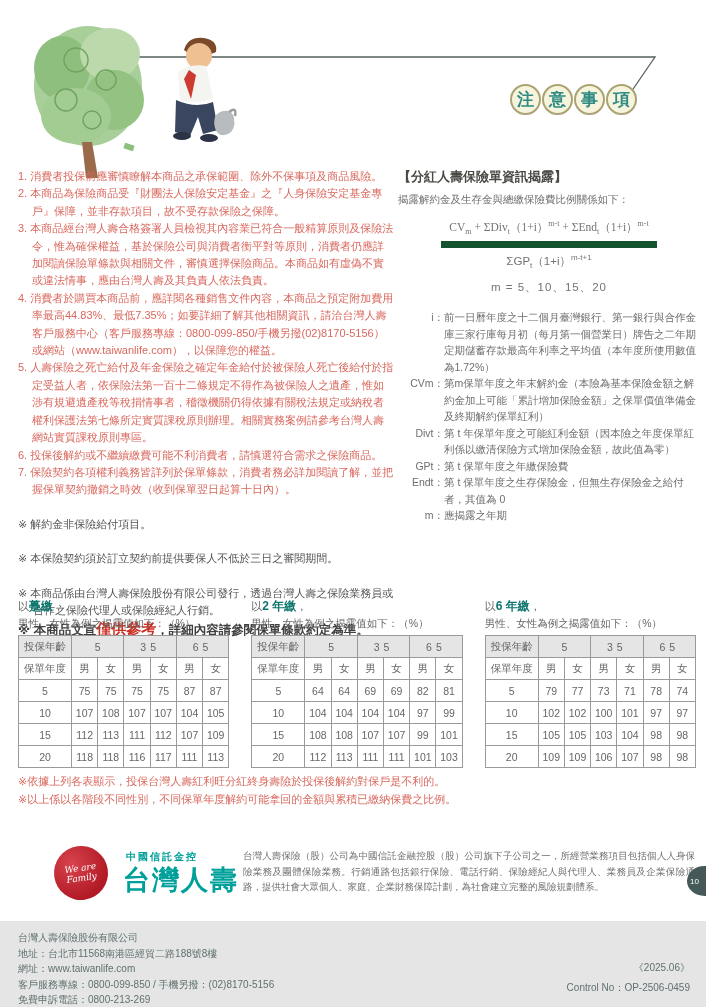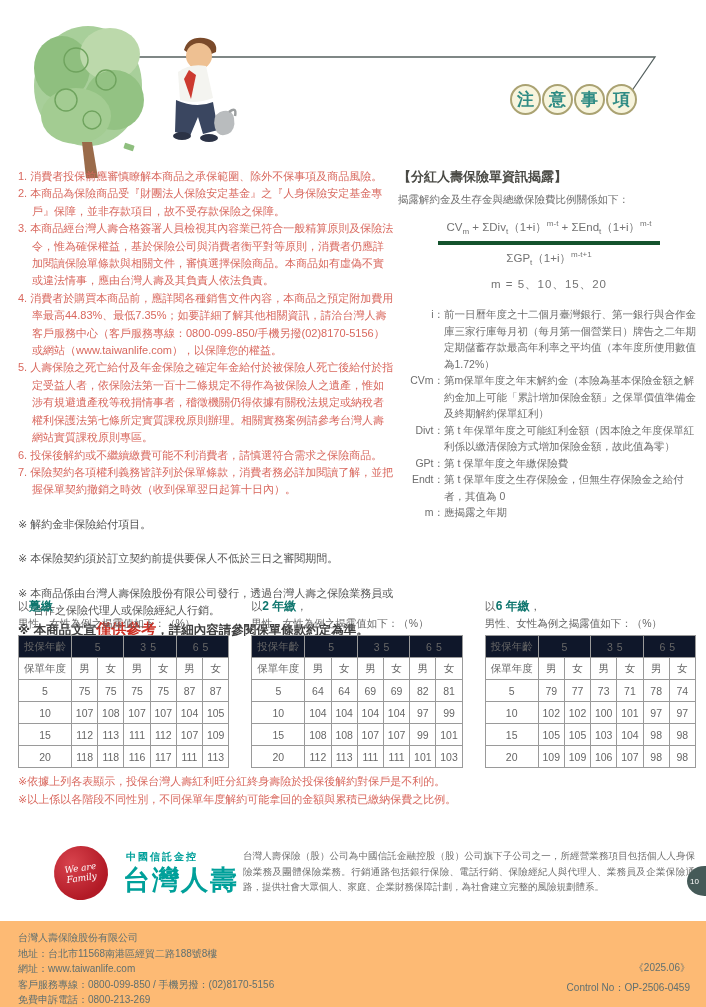--- a/index.html
+++ b/index.html
@@ -16,55 +16,55 @@
   .left-col{position:absolute;left:18px;top:168px;width:376px;}
   .note-item{color:#d9685e;font-size:11px;line-height:17.4px;padding-left:14px;text-indent:-14px;}
   .star-item{color:#555555;font-size:11px;line-height:17.4px;padding-left:15px;text-indent:-15px;margin-top:17px;}
   .final-note{color:#3f3f3f;font-size:12.5px;font-weight:bold;line-height:20px;}
   .final-note .em{color:#cc2f23;font-size:15px;}
   
   .right-col{position:absolute;left:398px;top:168px;width:302px;}
   .disc-title{color:#4a4a45;font-weight:bold;font-size:13px;}
   .disc-intro{color:#6e6e6e;font-size:10.5px;margin-top:7px;}
   .formula{text-align:center;color:#737373;font-size:11.5px;margin:12px 0 6px;}
-  .f-num{display:inline-block;padding:0 8px 5px;border-bottom:4px solid #14532d;}
+  .f-num{display:inline-block;padding:0 8px 5px;border-bottom:7px solid #14532d;font-family:Liberation Serif, serif;}
   .f-den{margin-top:5px;}
   .f-m{margin-top:10px;letter-spacing:1px;}
   .formula sub,.formula sup{font-size:8px;}
   .definitions{margin-top:14px;color:#6e6e6e;font-size:10.5px;line-height:16.5px;}
   .def-row{display:flex;}
   .def-term{width:46px;flex:none;text-align:right;white-space:nowrap;}
   .def-body{flex:1;}
   
   .tables-row{position:absolute;left:18px;top:598px;width:678px;display:flex;gap:22px;}
   .tbl-block{flex:1;}
   .tbl-title{color:#666;font-size:11px;}
   .tbl-title .em{color:#0f766e;font-weight:bold;font-size:12px;}
   .tbl-sub{color:#666;font-size:10.5px;margin:2px 0 4px;}
   table.dtable{width:100%;border-collapse:collapse;font-size:10.5px;color:#666;text-align:center;table-layout:fixed;}
   table.dtable td{border:1px solid #9a9a9a;height:19px;padding:1px 0;}
-  table.dtable tr.hdr td{background:#0f172a;}
+  table.dtable tr.hdr td{background:#e5e5e5;}
   table.dtable td.c1{width:52px;}
   table.dtable td.sp{letter-spacing:4px;}
   .table-notes{position:absolute;left:18px;top:772px;color:#d9685e;font-size:11px;line-height:18px;}
   
   .brand{position:absolute;left:0;top:840px;width:706px;height:80px;background:#fff;}
   .brand-logo{position:absolute;left:54px;top:6px;width:54px;height:54px;border-radius:50%;
        background:radial-gradient(circle at 35% 30%,#d8434d,#b21a26 70%);color:#fff;
        display:flex;align-items:center;justify-content:center;text-align:center;
        font-family:"DejaVu Serif","Liberation Serif",serif;font-style:italic;font-size:9px;
        line-height:10px;transform:rotate(-8deg);}
   .brand-holding{position:absolute;left:126px;top:10px;color:#00a09a;font-size:10px;letter-spacing:2px;font-weight:bold;}
   .brand-company{position:absolute;left:123px;top:22px;color:#00a09a;font-size:27px;font-weight:bold;letter-spacing:2px;}
   .brand-desc{position:absolute;left:243px;top:8px;width:452px;color:#6f6f6f;font-size:9.5px;
        line-height:15.5px;text-align:justify;}
   .page-badge{position:absolute;left:687px;top:26px;width:32px;height:30px;border-radius:50%;
        background:#455a58;color:#fff;font-size:8px;display:flex;align-items:center;padding-left:3px;}
   
-  .footer-band{position:absolute;left:0;top:921px;width:706px;height:86px;background:#fdba74;}
+  .footer-band{position:absolute;left:0;top:921px;width:706px;height:86px;background:#e5e5e5;}
   .footer-lines{position:absolute;left:18px;top:9px;color:#607070;font-size:10px;line-height:15.6px;}
   .footer-version{position:absolute;right:16px;top:40px;color:#607070;font-size:10px;}
   .footer-control{position:absolute;right:16px;top:60px;color:#607070;font-size:10px;}
 </style>
 </head>
 <body>
 
 <div class="page">
 
   <svg class="header-line" viewBox="0 0 706 130">

